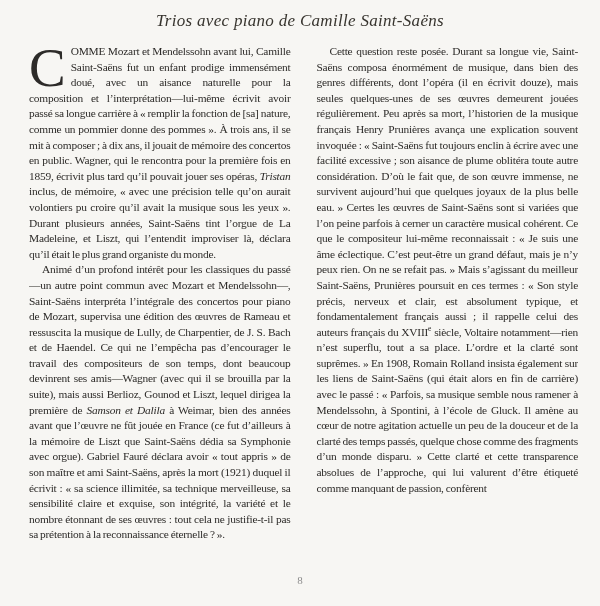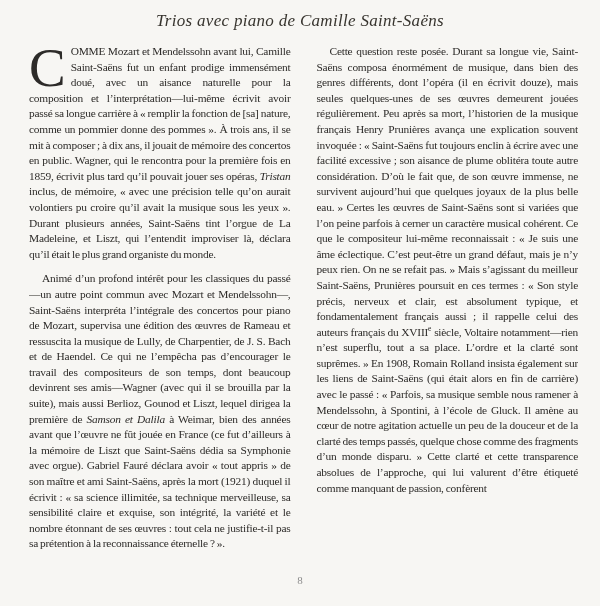--- a/index.html
+++ b/index.html
@@ -39,21 +39,21 @@
     column-gap: 26px;
     column-fill: auto;
     text-align: justify;
     font-size: 11.4px;
     line-height: 15.6px;
     letter-spacing: -0.22px;
     word-spacing: -0.6px;
     overflow: hidden;
   }
   .para { margin: 0; }
-  .para.indent { text-indent: 13px; margin-top: 9px; }
+  .para.indent { text-indent: 13px; }
   .dropcap {
     float: left;
     font-size: 55px;
     line-height: 42px;
     padding: 3px 5px 0 0;
     letter-spacing: 0;
     color: #2d2b29;
   }
   .columns i { }
   .columns sup {

